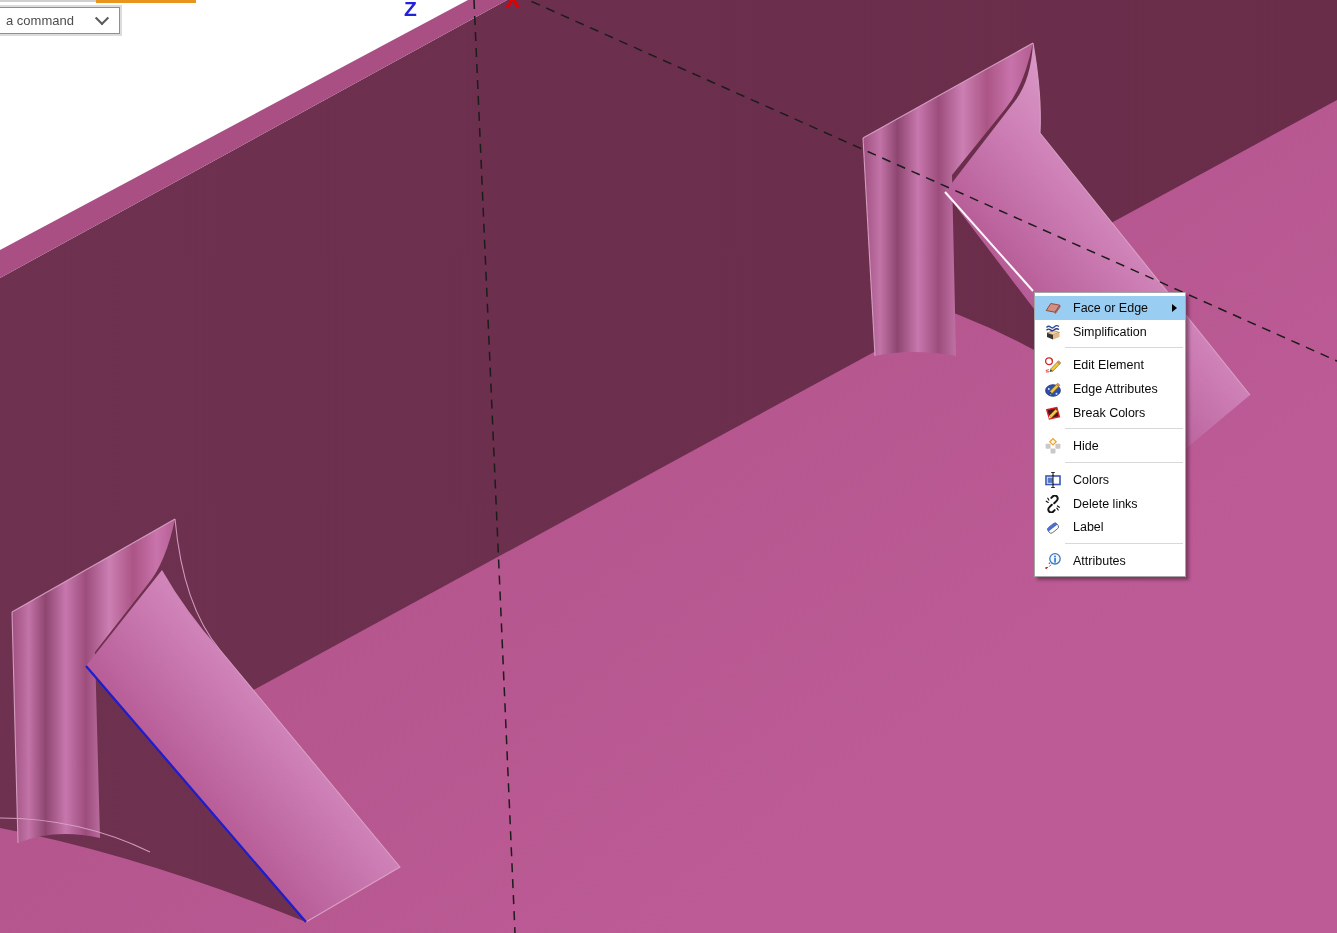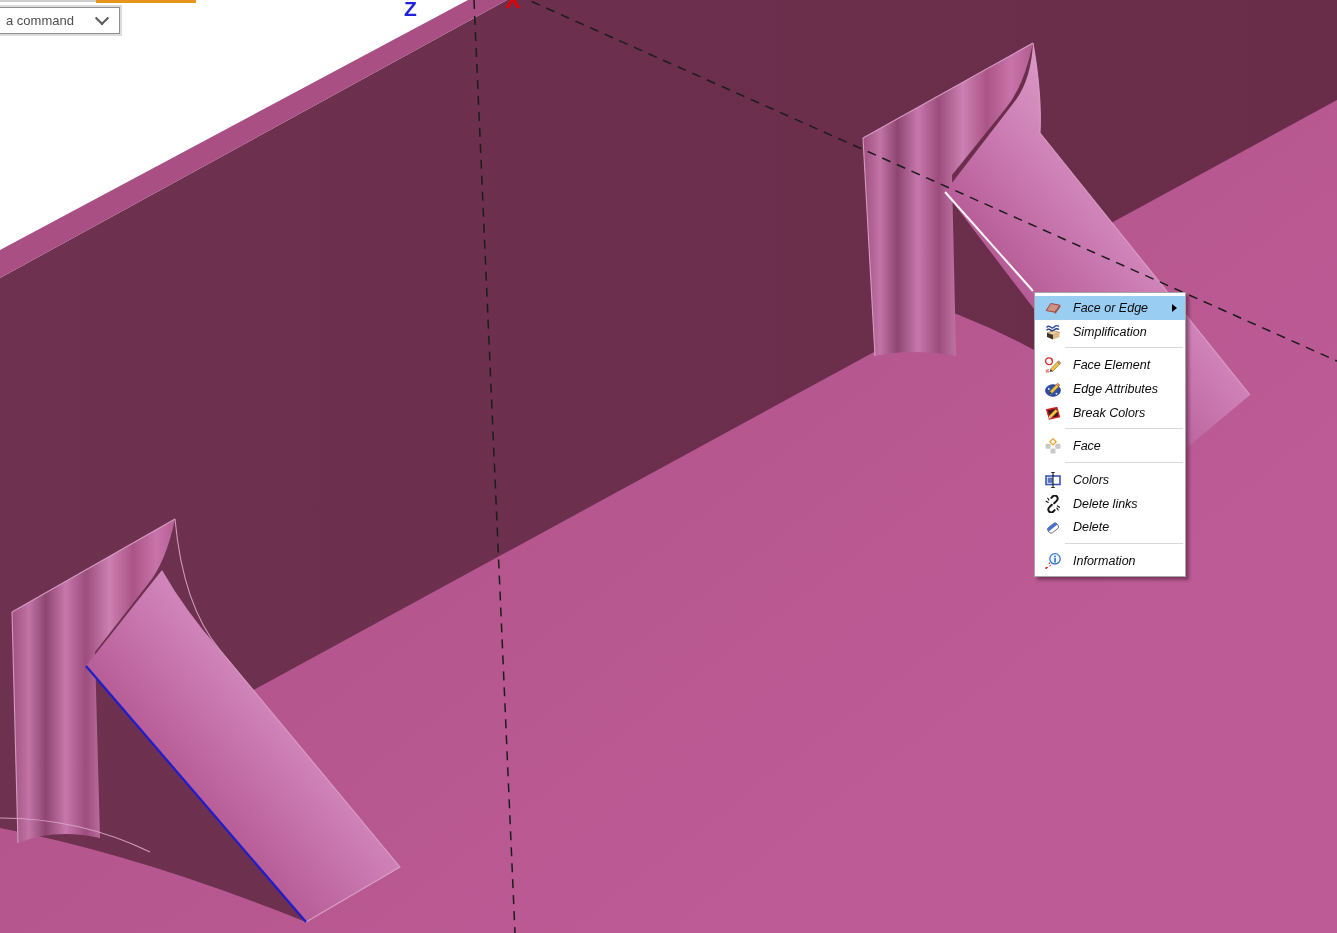--- a/index.html
+++ b/index.html
@@ -10,21 +10,21 @@
   .topline{position:absolute;top:0;left:0;width:96px;height:2px;background:#cfcfcf;}
   .orangebar{position:absolute;top:0;left:96px;width:100px;height:3px;background:var(--orange,#e8951e);}
   
   .combo{position:absolute;left:-26px;top:7px;width:146px;height:27px;background:#fff;
     border:1px solid #8f8f8f;box-shadow:0 0 0 2px #dcdcdc;display:flex;align-items:center;box-sizing:border-box;}
   .combo .val{flex:1;padding-left:31px;font-size:13px;color:#4d4d4d;white-space:nowrap;overflow:hidden;}
   .combo .chev{width:8px;height:8px;border-right:2px solid #5a5a5a;border-bottom:2px solid #5a5a5a;
     transform:rotate(45deg) translate(-2px,-2px);margin-right:12px;flex:none;}
   
   .cmenu{position:absolute;left:1034px;top:292px;width:152px;box-sizing:border-box;background:#fff;
-    border:1px solid #a6a6a6;box-shadow:3px 3px 3px rgba(55,18,38,.45);padding:3px 0;z-index:5;font-style:italic;}
+    border:1px solid #a6a6a6;box-shadow:3px 3px 3px rgba(55,18,38,.45);padding:3px 0;z-index:5;}
   .mrow{display:flex;align-items:center;height:23.7px;cursor:default;}
   .mrow.hl{background:var(--hl,#9acdf2);}
   .mrow .mi{width:26px;margin-left:5px;flex:none;display:flex;align-items:center;justify-content:center;}
   .mrow .mi svg{width:18px;height:18px;display:block;}
   .mrow .ml{font-size:12.5px;color:#0a0a0a;margin-left:7px;flex:1;white-space:nowrap;}
   .mrow .sub{flex:none;margin-right:8px;width:0;height:0;border-left:5px solid #000;
     border-top:4px solid transparent;border-bottom:4px solid transparent;}
   .msep{height:1px;border-top:1px solid #d8d8d8;margin:4px 2px 4px 30px;}
 </style>
 </head>
@@ -161,21 +161,21 @@
         <span class="mi">
           <svg viewBox="0 0 18 18">
             <circle cx="5" cy="5.2" r="3.4" fill="none" stroke="#d62727" stroke-width="1.3"></circle>
             <path d="M7.6,3 l1.4,1 l-1.8,0.6 Z" fill="#d62727"></path>
             <path d="M1.8,14.5 l3,-0.8 m-3,2.3 l3.4,-0.2" stroke="#d62727" stroke-width="0.9" fill="none"></path>
             <path d="M6.5,13.2 L13.4,6 L15.6,8.1 L8.7,15.3 Z" fill="#f5c73e" stroke="#8a6a1a" stroke-width="0.7"></path>
             <path d="M6.5,13.2 L8.7,15.3 L5.6,16 Z" fill="#3a3a3a"></path>
             <path d="M13.4,6 L15.6,8.1 L16.8,6.9 L14.6,4.8 Z" fill="#e88f8f" stroke="#8a6a1a" stroke-width="0.6"></path>
           </svg>
         </span>
-        <span class="ml">Face Element</span>
+        <span class="ml">Edit Element</span>
       </div>
       <div class="mrow">
         <span class="mi">
           <svg viewBox="0 0 18 18">
             <ellipse cx="9" cy="10.5" rx="7.4" ry="5.8" fill="#2e4fae" stroke="#1c2f6e" stroke-width="0.8"></ellipse>
             <circle cx="4.8" cy="9" r="1" fill="#cfe0ff"></circle>
             <circle cx="6.5" cy="13.5" r="1" fill="#cfe0ff"></circle>
             <circle cx="12.5" cy="13.8" r="1" fill="#cfe0ff"></circle>
             <path d="M5.8,11.5 L12.6,4.4 L14.8,6.5 L8,13.6 Z" fill="#f5c73e" stroke="#8a6a1a" stroke-width="0.7"></path>
             <path d="M5.8,11.5 L8,13.6 L4.9,14.3 Z" fill="#3a3a3a"></path>
@@ -197,21 +197,21 @@
       <div class="msep"></div>
       <div class="mrow">
         <span class="mi">
           <svg viewBox="0 0 18 18">
             <path d="M9,1.6 L12.2,4.8 L9,8 L5.8,4.8 Z" fill="#fdf6e2" stroke="#eda12a" stroke-width="1.2"></path>
             <rect x="1.6" y="6.8" width="5" height="5" rx="0.8" fill="#c9c9c9"></rect>
             <rect x="11.4" y="6.8" width="5" height="5" rx="0.8" fill="#c9c9c9"></rect>
             <rect x="6.5" y="11.6" width="5" height="5" rx="0.8" fill="#c9c9c9"></rect>
           </svg>
         </span>
-        <span class="ml">Face</span>
+        <span class="ml">Hide</span>
       </div>
       <div class="msep"></div>
       <div class="mrow">
         <span class="mi">
           <svg viewBox="0 0 18 18">
             <rect x="2" y="5" width="14" height="8.5" fill="#ffffff" stroke="#3a57b5" stroke-width="1.6"></rect>
             <rect x="3.6" y="6.6" width="5.5" height="5.3" fill="#5a76c8"></rect>
             <path d="M9,1.5 L9,16.5 M7.2,1.5 L10.8,1.5 M7.2,16.5 L10.8,16.5" stroke="#2a2a2a" stroke-width="1.1" fill="none"></path>
             <path d="M9,3.5 l-1.3,1.8 h2.6 Z M9,14.5 l-1.3,-1.8 h2.6 Z" fill="#2a2a2a"></path>
           </svg>
@@ -230,31 +230,31 @@
       </div>
       <div class="mrow">
         <span class="mi">
           <svg viewBox="0 0 18 18">
             <g transform="rotate(-38 9 10)">
               <rect x="3.4" y="6.8" width="11.2" height="6.6" rx="2.4" fill="#ffffff" stroke="#555" stroke-width="0.8"></rect>
               <path d="M3.4,10 L14.6,10 L14.6,9.2 a2.4,2.4 0 0 0 -2.4,-2.4 L5.8,6.8 a2.4,2.4 0 0 0 -2.4,2.4 Z" fill="#4a6fd4"></path>
             </g>
           </svg>
         </span>
-        <span class="ml">Delete</span>
+        <span class="ml">Label</span>
       </div>
       <div class="msep"></div>
       <div class="mrow">
         <span class="mi">
           <svg viewBox="0 0 18 18">
             <path d="M2,16 Q6.5,14.8 8.3,10.6" fill="none" stroke="#cc2424" stroke-width="1" stroke-dasharray="2.2,1.6"></path>
             <circle cx="2.2" cy="16" r="1" fill="#cc2424"></circle>
             <circle cx="5.4" cy="11.2" r="0.8" fill="#cc2424"></circle>
             <circle cx="11" cy="6.8" r="5.2" fill="#f4f9ff" stroke="#3a77c9" stroke-width="1.3"></circle>
             <circle cx="11" cy="4.6" r="1" fill="#3a77c9"></circle>
             <rect x="10.2" y="6" width="1.7" height="4.6" fill="#3a77c9"></rect>
           </svg>
         </span>
-        <span class="ml">Information</span>
+        <span class="ml">Attributes</span>
       </div>
     </div>
 
 </div>
 
 </body></html>

